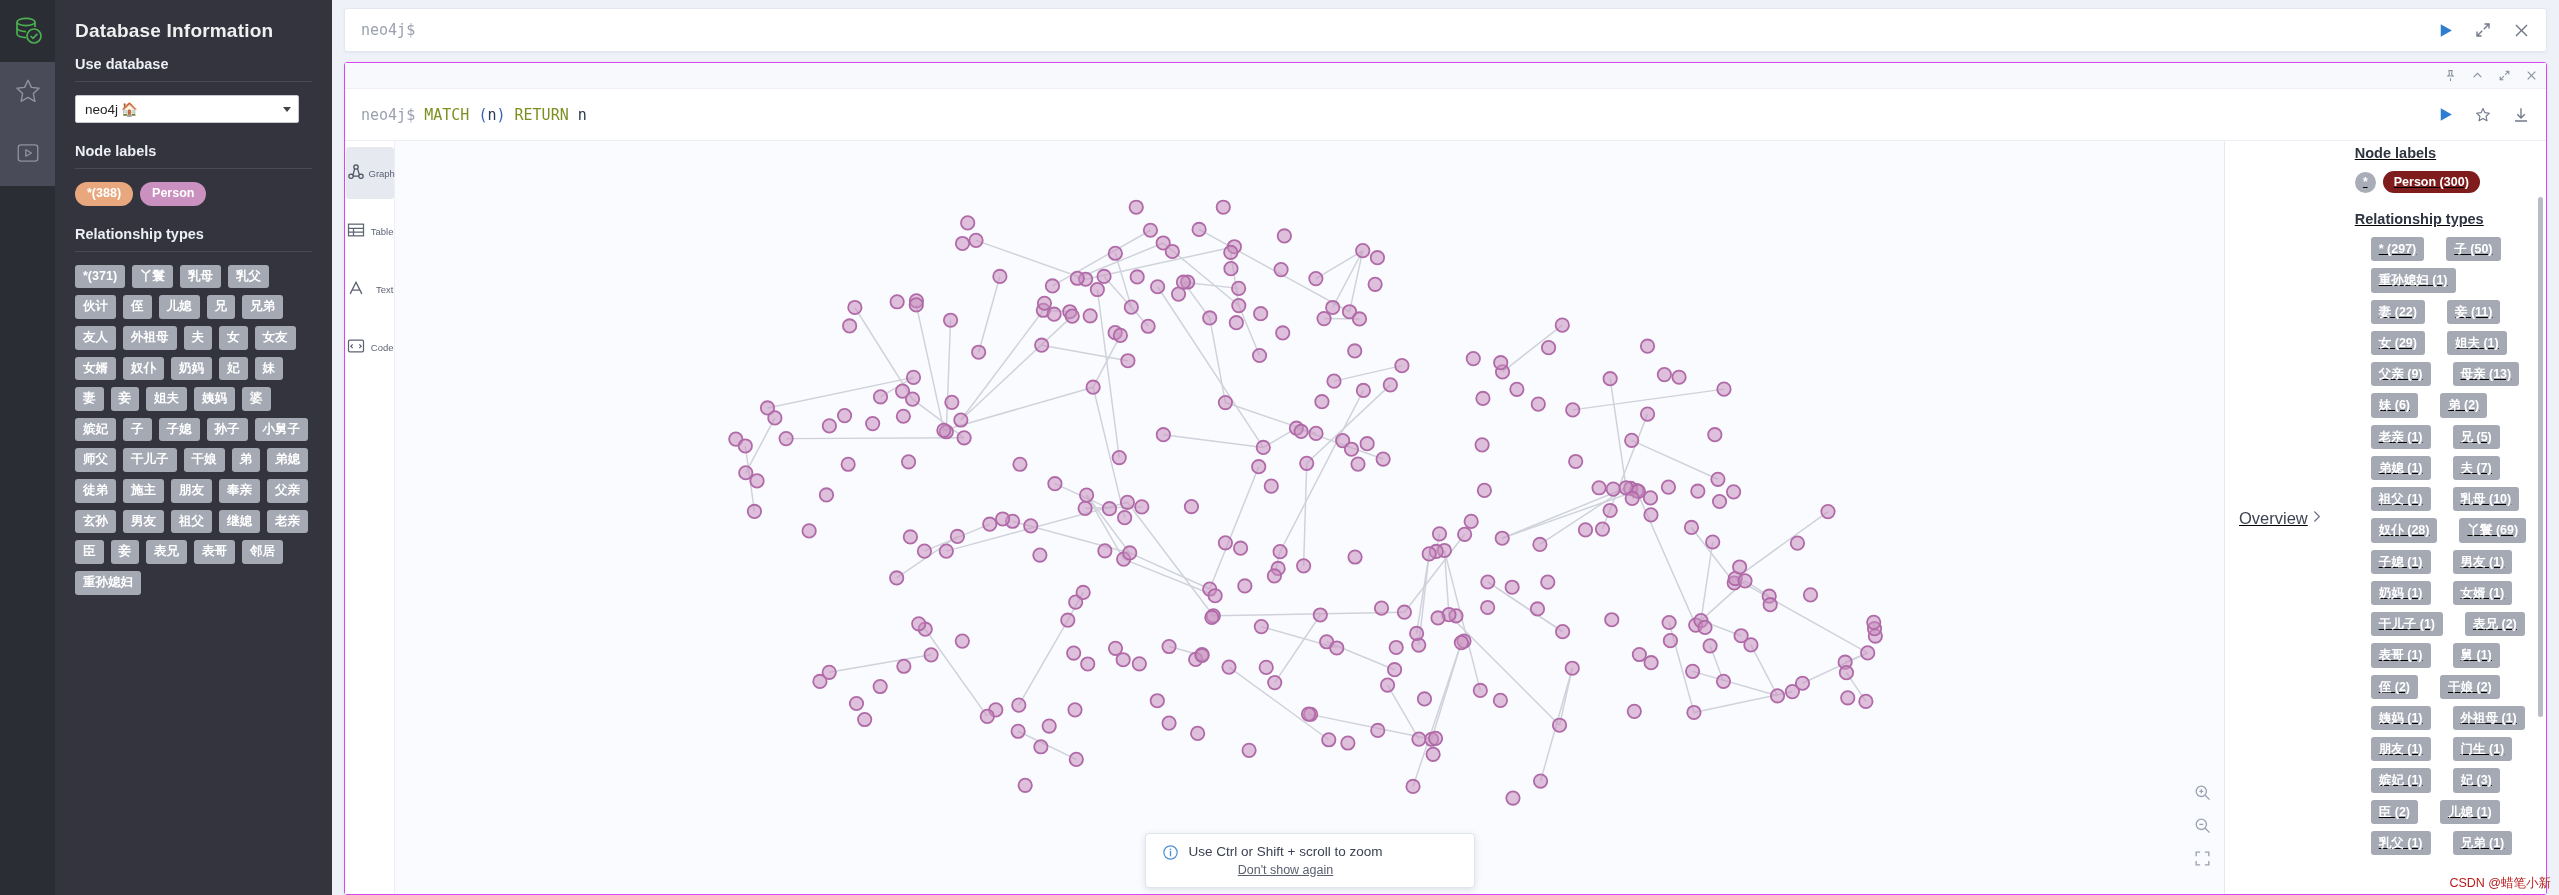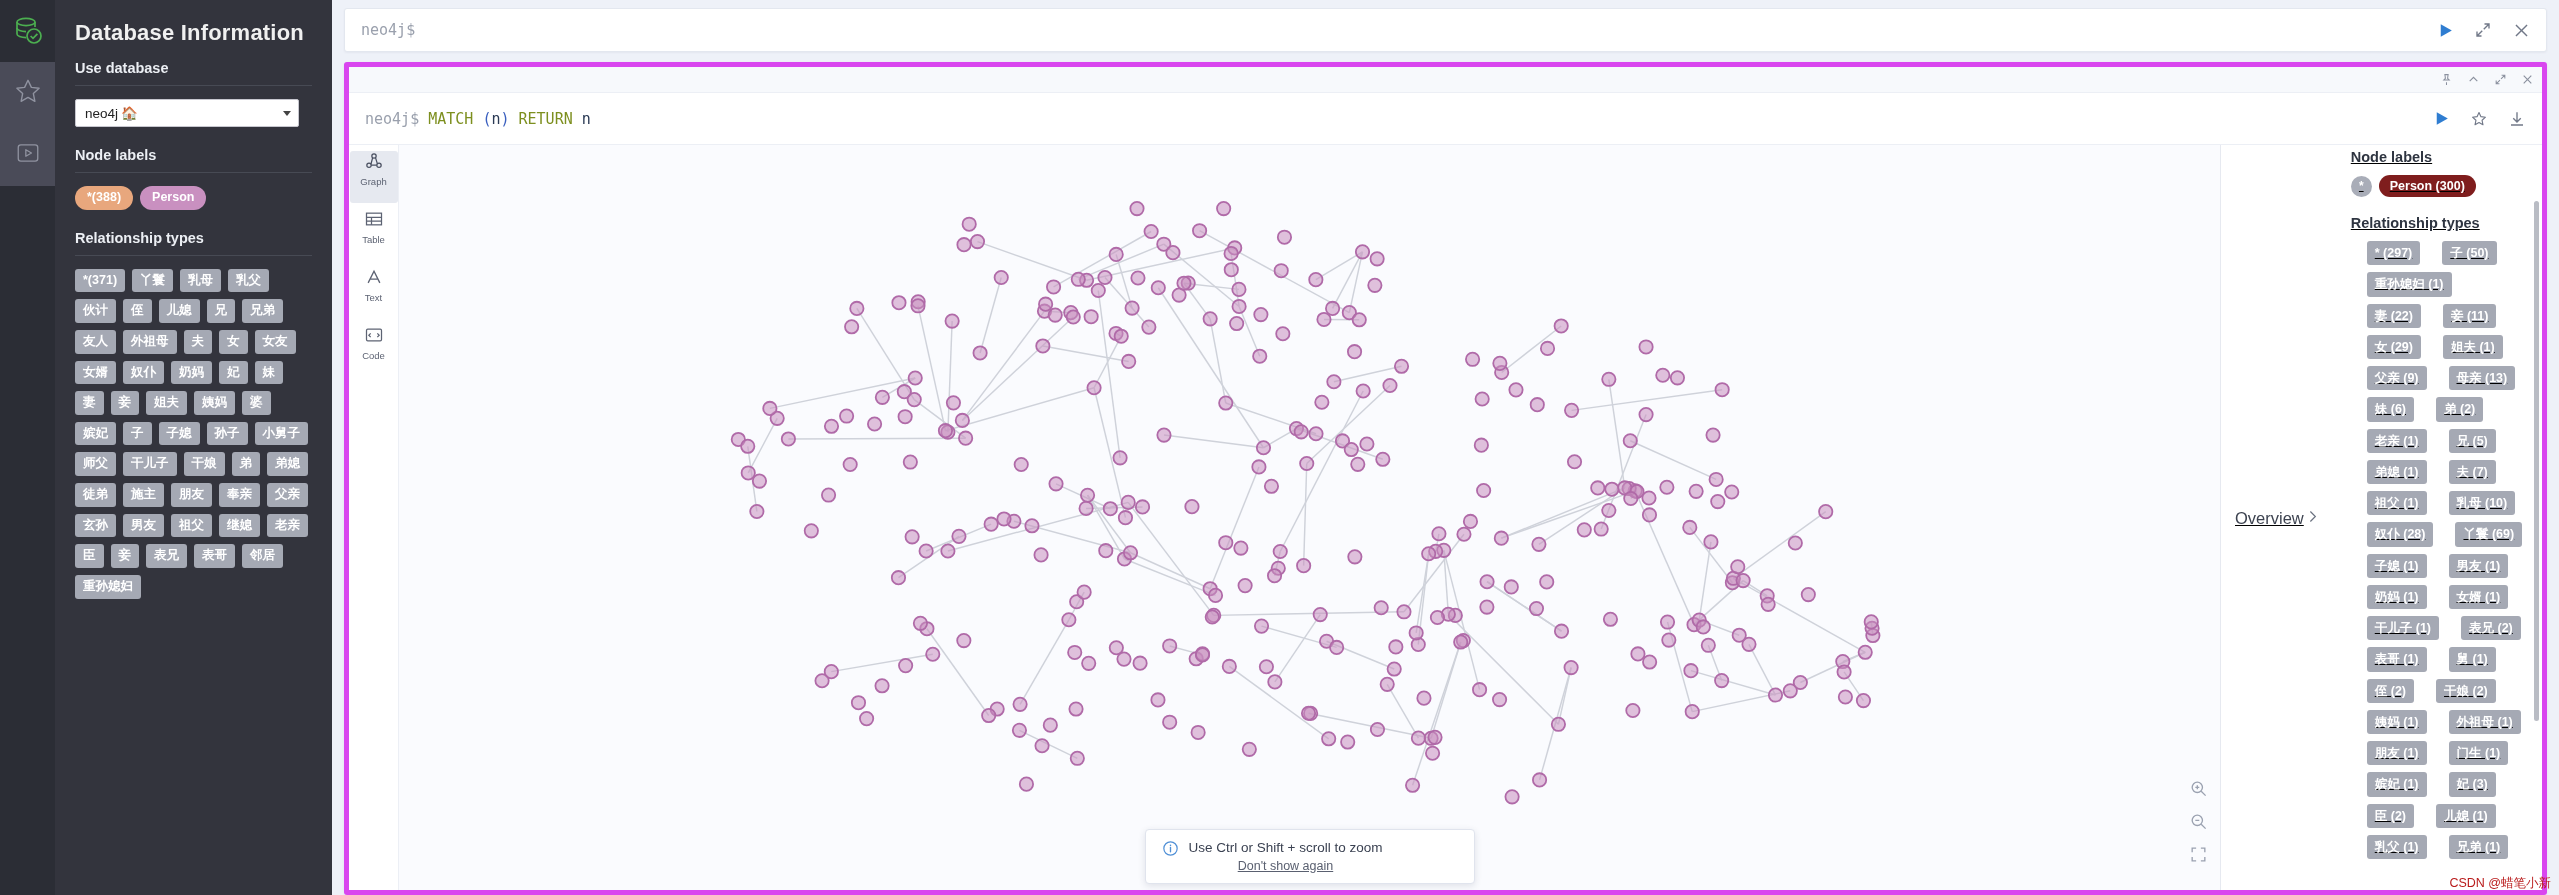--- a/index.html
+++ b/index.html
@@ -25,21 +25,21 @@
     background: #4a4b58; cursor: pointer;
   }
 
   
   .sidebar {
     width: 277px; flex: 0 0 277px;
     background: #33343d; color: #e6e6e6;
     padding: 0 0 0 0; overflow: hidden; position: relative;
   }
   .sidebar-title {
-    font-size: 22px; font-weight: bold; color: #f0f0f0;
+    font-size: 19px; font-weight: bold; color: #f0f0f0;
     padding: 20px 0 14px 20px; letter-spacing: .2px;
   }
   .sb-section { padding: 0 20px; }
   .sb-head {
     font-size: 14.5px; font-weight: bold; color: #eceff4;
     margin-bottom: 9px;
   }
   .sb-rule { height: 1px; background: #474a54; margin-bottom: 13px; }
   .db-select {
     width: 224px; height: 28px; background: #fff; color: #222;
@@ -79,21 +79,21 @@
     font-size: 15px; color: #9aa0ad; flex: 1;
   }
   .icon-btn {
     width: 38px; height: 38px; display: flex; align-items: center;
     justify-content: center; cursor: pointer; color: #717888;
   }
   .icon-btn.play { color: #2f7dd1; }
 
   
   .frame {
-    background: #fff; border: 5px solid #d946ef; border-radius: 3px;
+    background: #fff; border: 1px solid #d946ef; border-radius: 3px;
     flex: 1; display: flex; flex-direction: column; min-height: 0;
     box-shadow: 0 1px 3px rgba(30,40,70,.06);
   }
   .frame-top {
     height: 26px; background: #f7f9fc; border-bottom: 1px solid #eceff5;
     display: flex; align-items: center; justify-content: flex-end;
     padding-right: 8px; gap: 14px; color: #8a909e; flex: 0 0 26px;
   }
   .frame-mini { cursor: pointer; display: flex; align-items: center; }
   .frame-query {
@@ -111,22 +111,22 @@
 
   .frame-body { flex: 1; display: flex; min-height: 0; position: relative; }
 
   
   .view-tabs {
     width: 50px; flex: 0 0 50px; background: #fff;
     border-right: 1px solid #eceff5; padding-top: 6px;
   }
   .vtab {
     width: 48px; margin: 0 auto 6px auto; height: 52px; border-radius: 3px;
-    display: flex; flex-direction: column; align-items: center;
-    justify-content: flex-start; gap: 3px; cursor: pointer;
+    display: flex; align-items: center;
+    justify-content: space-between; gap: 3px; cursor: pointer;
     color: #5d6373; font-size: 9.5px;
   }
   .vtab.active { background: #e6e9f0; }
 
   
   .canvas {
     flex: 1; position: relative; background: #fafbfe;
     overflow: hidden; min-width: 0;
   }
   .canvas svg { display: block; width: 100%; height: 100%; }

